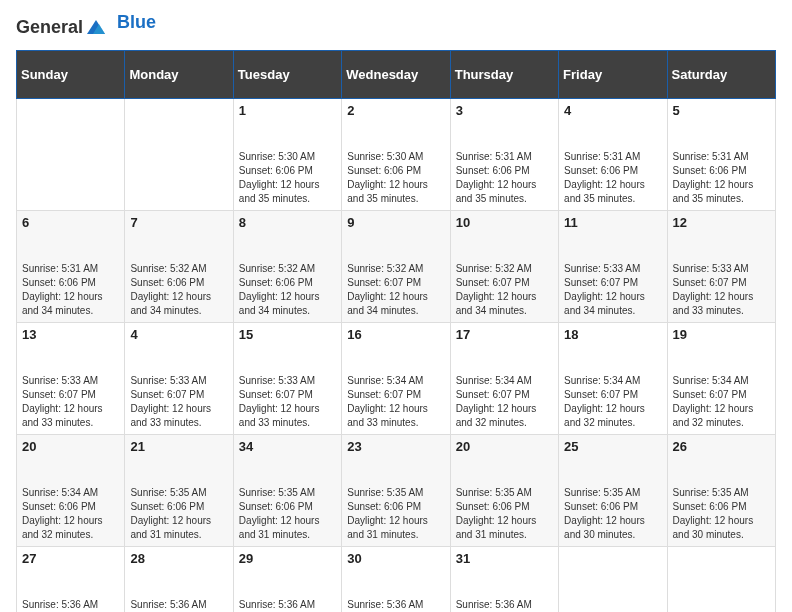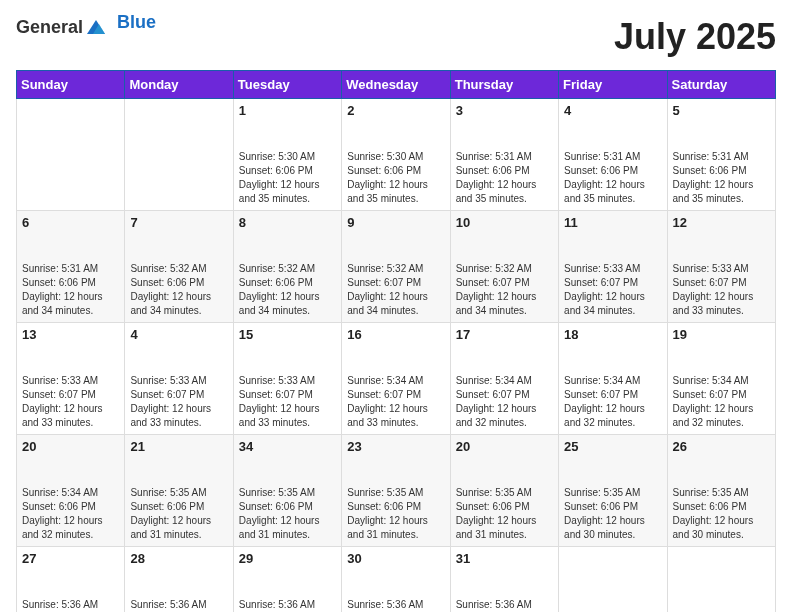--- a/index.html
+++ b/index.html
@@ -48,25 +48,25 @@
       font-size: 14px;
       color: #444;
       margin-top: 2px;
     }
     .calendar-table {
       width: 100%;
       border-collapse: collapse;
       border: 1px solid #ccc;
     }
     .calendar-table th {
-      background-color: #6d28d9;
+      background-color: #404040;
       color: #fff;
       font-size: 13px;
       font-weight: bold;
-      padding: 6px 4px;
+      padding: 16px 4px;
       text-align: left;
       border: 1px solid #1a5eaa;
     }
     .calendar-table td {
       vertical-align: top;
       border: 1px solid #ddd;
       padding: 4px 5px;
       font-size: 10.5px;
       color: #222;
       background: #fff;
@@ -106,21 +106,20 @@
         <span class="logo-text-general">General</span>
         <svg class="logo-icon" viewBox="0 0 22 22" xmlns="http://www.w3.org/2000/svg">
           <polygon points="2,18 11,4 20,18" fill="#1a6fc4"></polygon>
           <polygon points="8,18 14,8 20,18" fill="#2a9fd4" opacity="0.7"></polygon>
         </svg>
       </div>
       <span class="logo-text-blue" style="margin-top:-4px;margin-left:10px;">Blue</span>
     </div>
   </div>
   <div class="title-area">
-    <div class="calendar-title">July 2025</div>
   </div>
 </div>
 
 <table class="calendar-table">
   <thead>
     <tr>
     <th>Sunday</th>
         <th>Monday</th>
         <th>Tuesday</th>
         <th>Wednesday</th>

